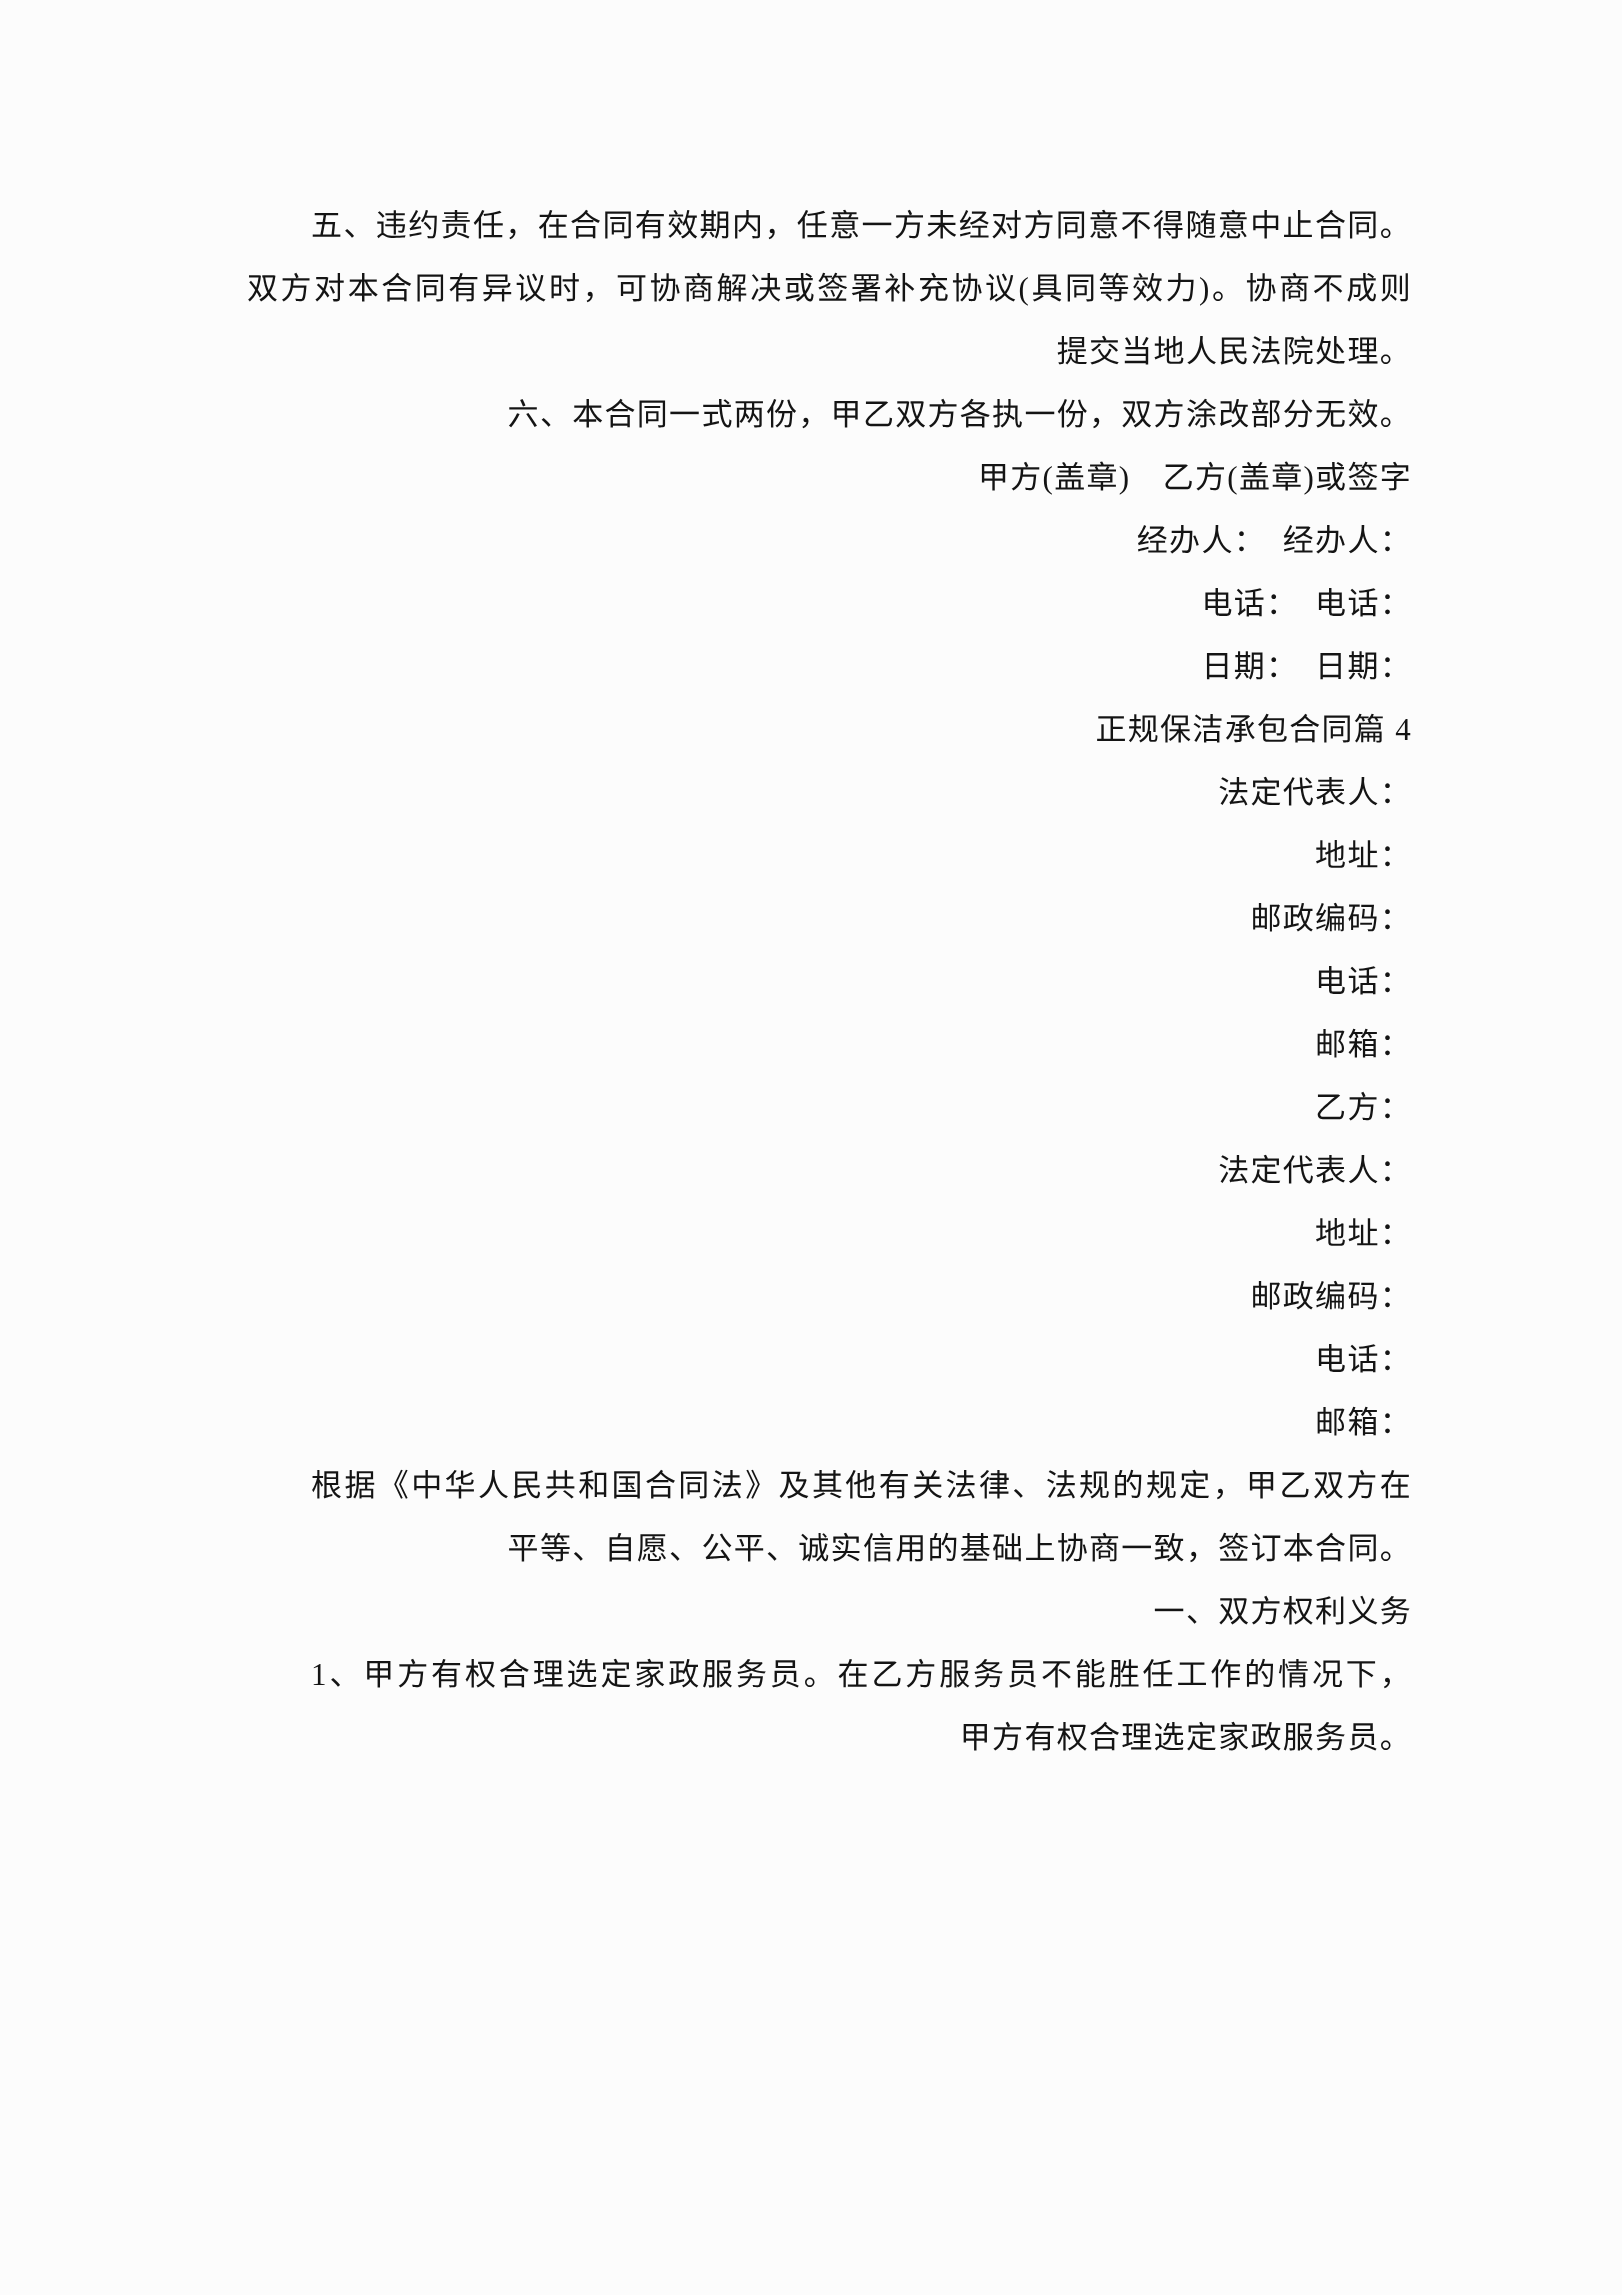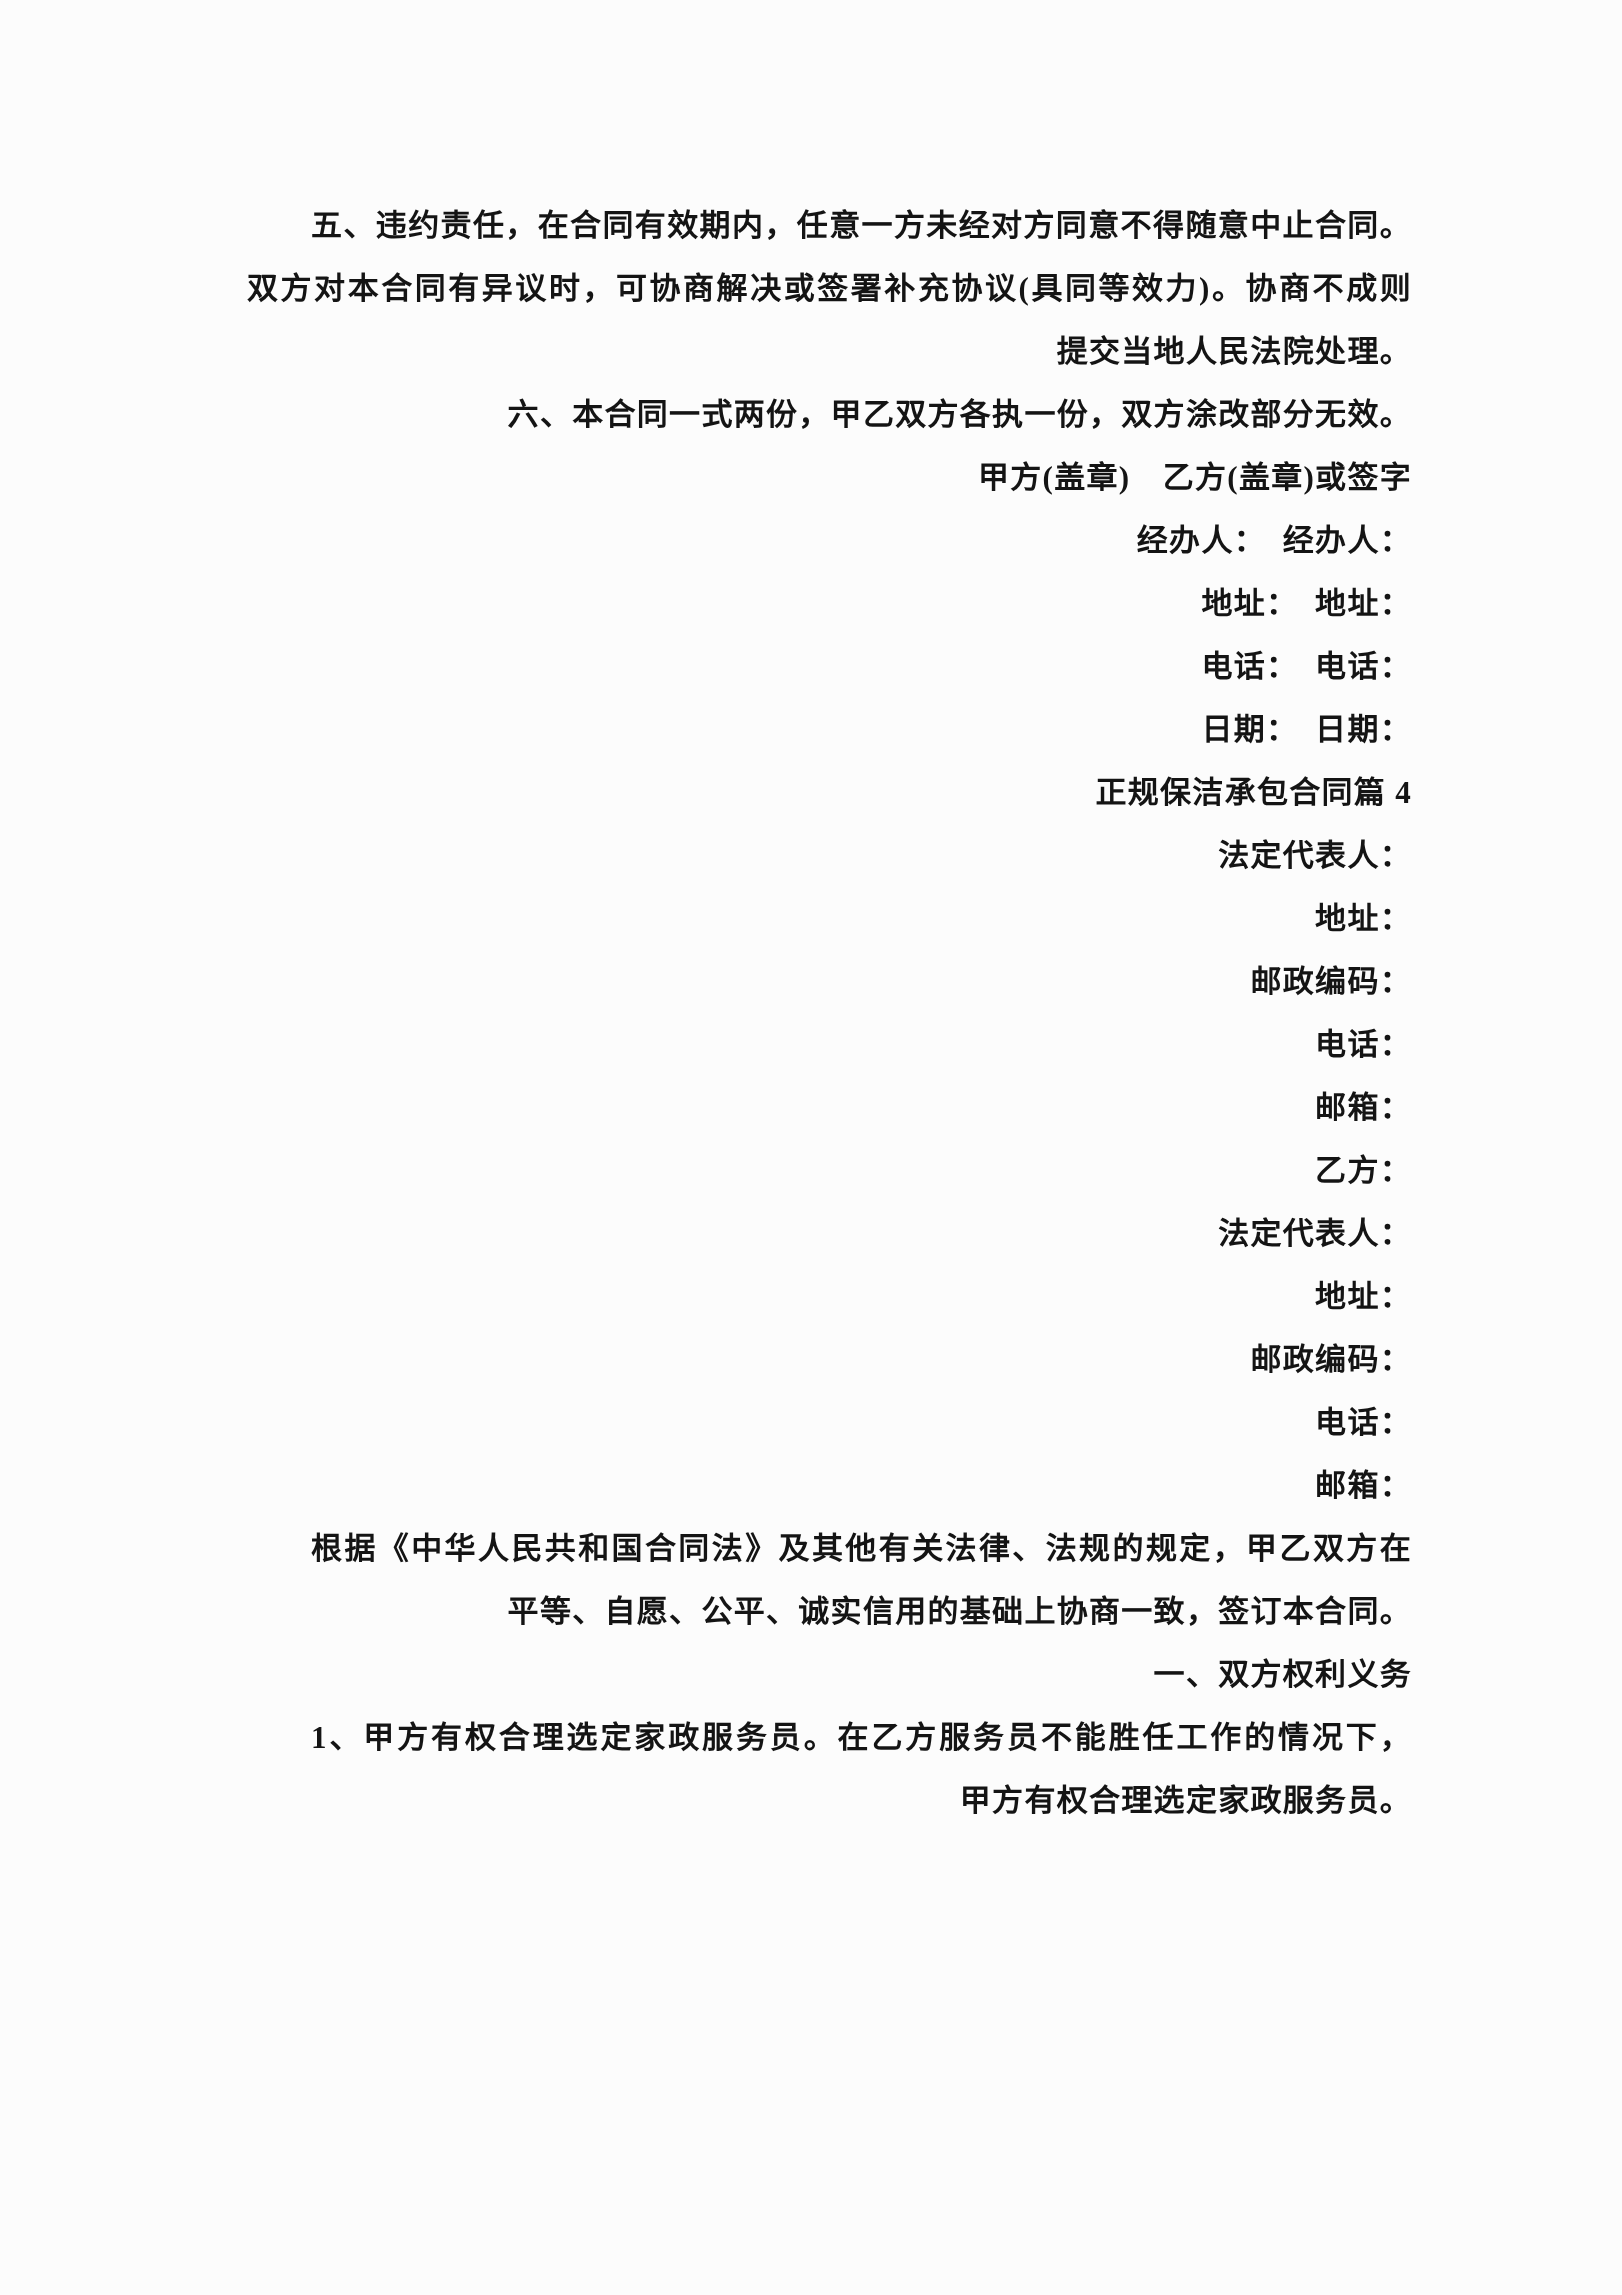--- a/index.html
+++ b/index.html
@@ -15,21 +15,20 @@
     font-family: "Liberation Serif", "DejaVu Serif", serif;
   }
   .doc-body {
     position: absolute;
     left: 247px;
     top: 194px;
     width: 1165px;
     color: #141414;
     font-size: 31px;
     letter-spacing: 1.3px;
-    font-weight: bold;
   }
   .ln {
     height: 63px;
     line-height: 63px;
     white-space: pre-wrap;
     text-align: right;
   }
   
   .ind {
     text-indent: 64px;
@@ -44,21 +43,20 @@
 <body>
 
 <div class="page">
   <div class="doc-body">
     <div class="ln ind jst">五、违约责任，在合同有效期内，任意一方未经对方同意不得随意中止合同。</div>
     <div class="ln jst">双方对本合同有异议时，可协商解决或签署补充协议(具同等效力)。协商不成则</div>
     <div class="ln">提交当地人民法院处理。</div>
     <div class="ln ind">六、本合同一式两份，甲乙双方各执一份，双方涂改部分无效。</div>
     <div class="ln ind">甲方(盖章)　乙方(盖章)或签字</div>
     <div class="ln ind">经办人：　经办人：</div>
-    <div class="ln ind">地址：　地址：</div>
     <div class="ln ind">电话：　电话：</div>
     <div class="ln ind">日期：　日期：</div>
     <div class="ln ind">正规保洁承包合同篇 4</div>
     <div class="ln ind">法定代表人：</div>
     <div class="ln ind">地址：</div>
     <div class="ln ind">邮政编码：</div>
     <div class="ln ind">电话：</div>
     <div class="ln ind">邮箱：</div>
     <div class="ln ind">乙方：</div>
     <div class="ln ind">法定代表人：</div>

